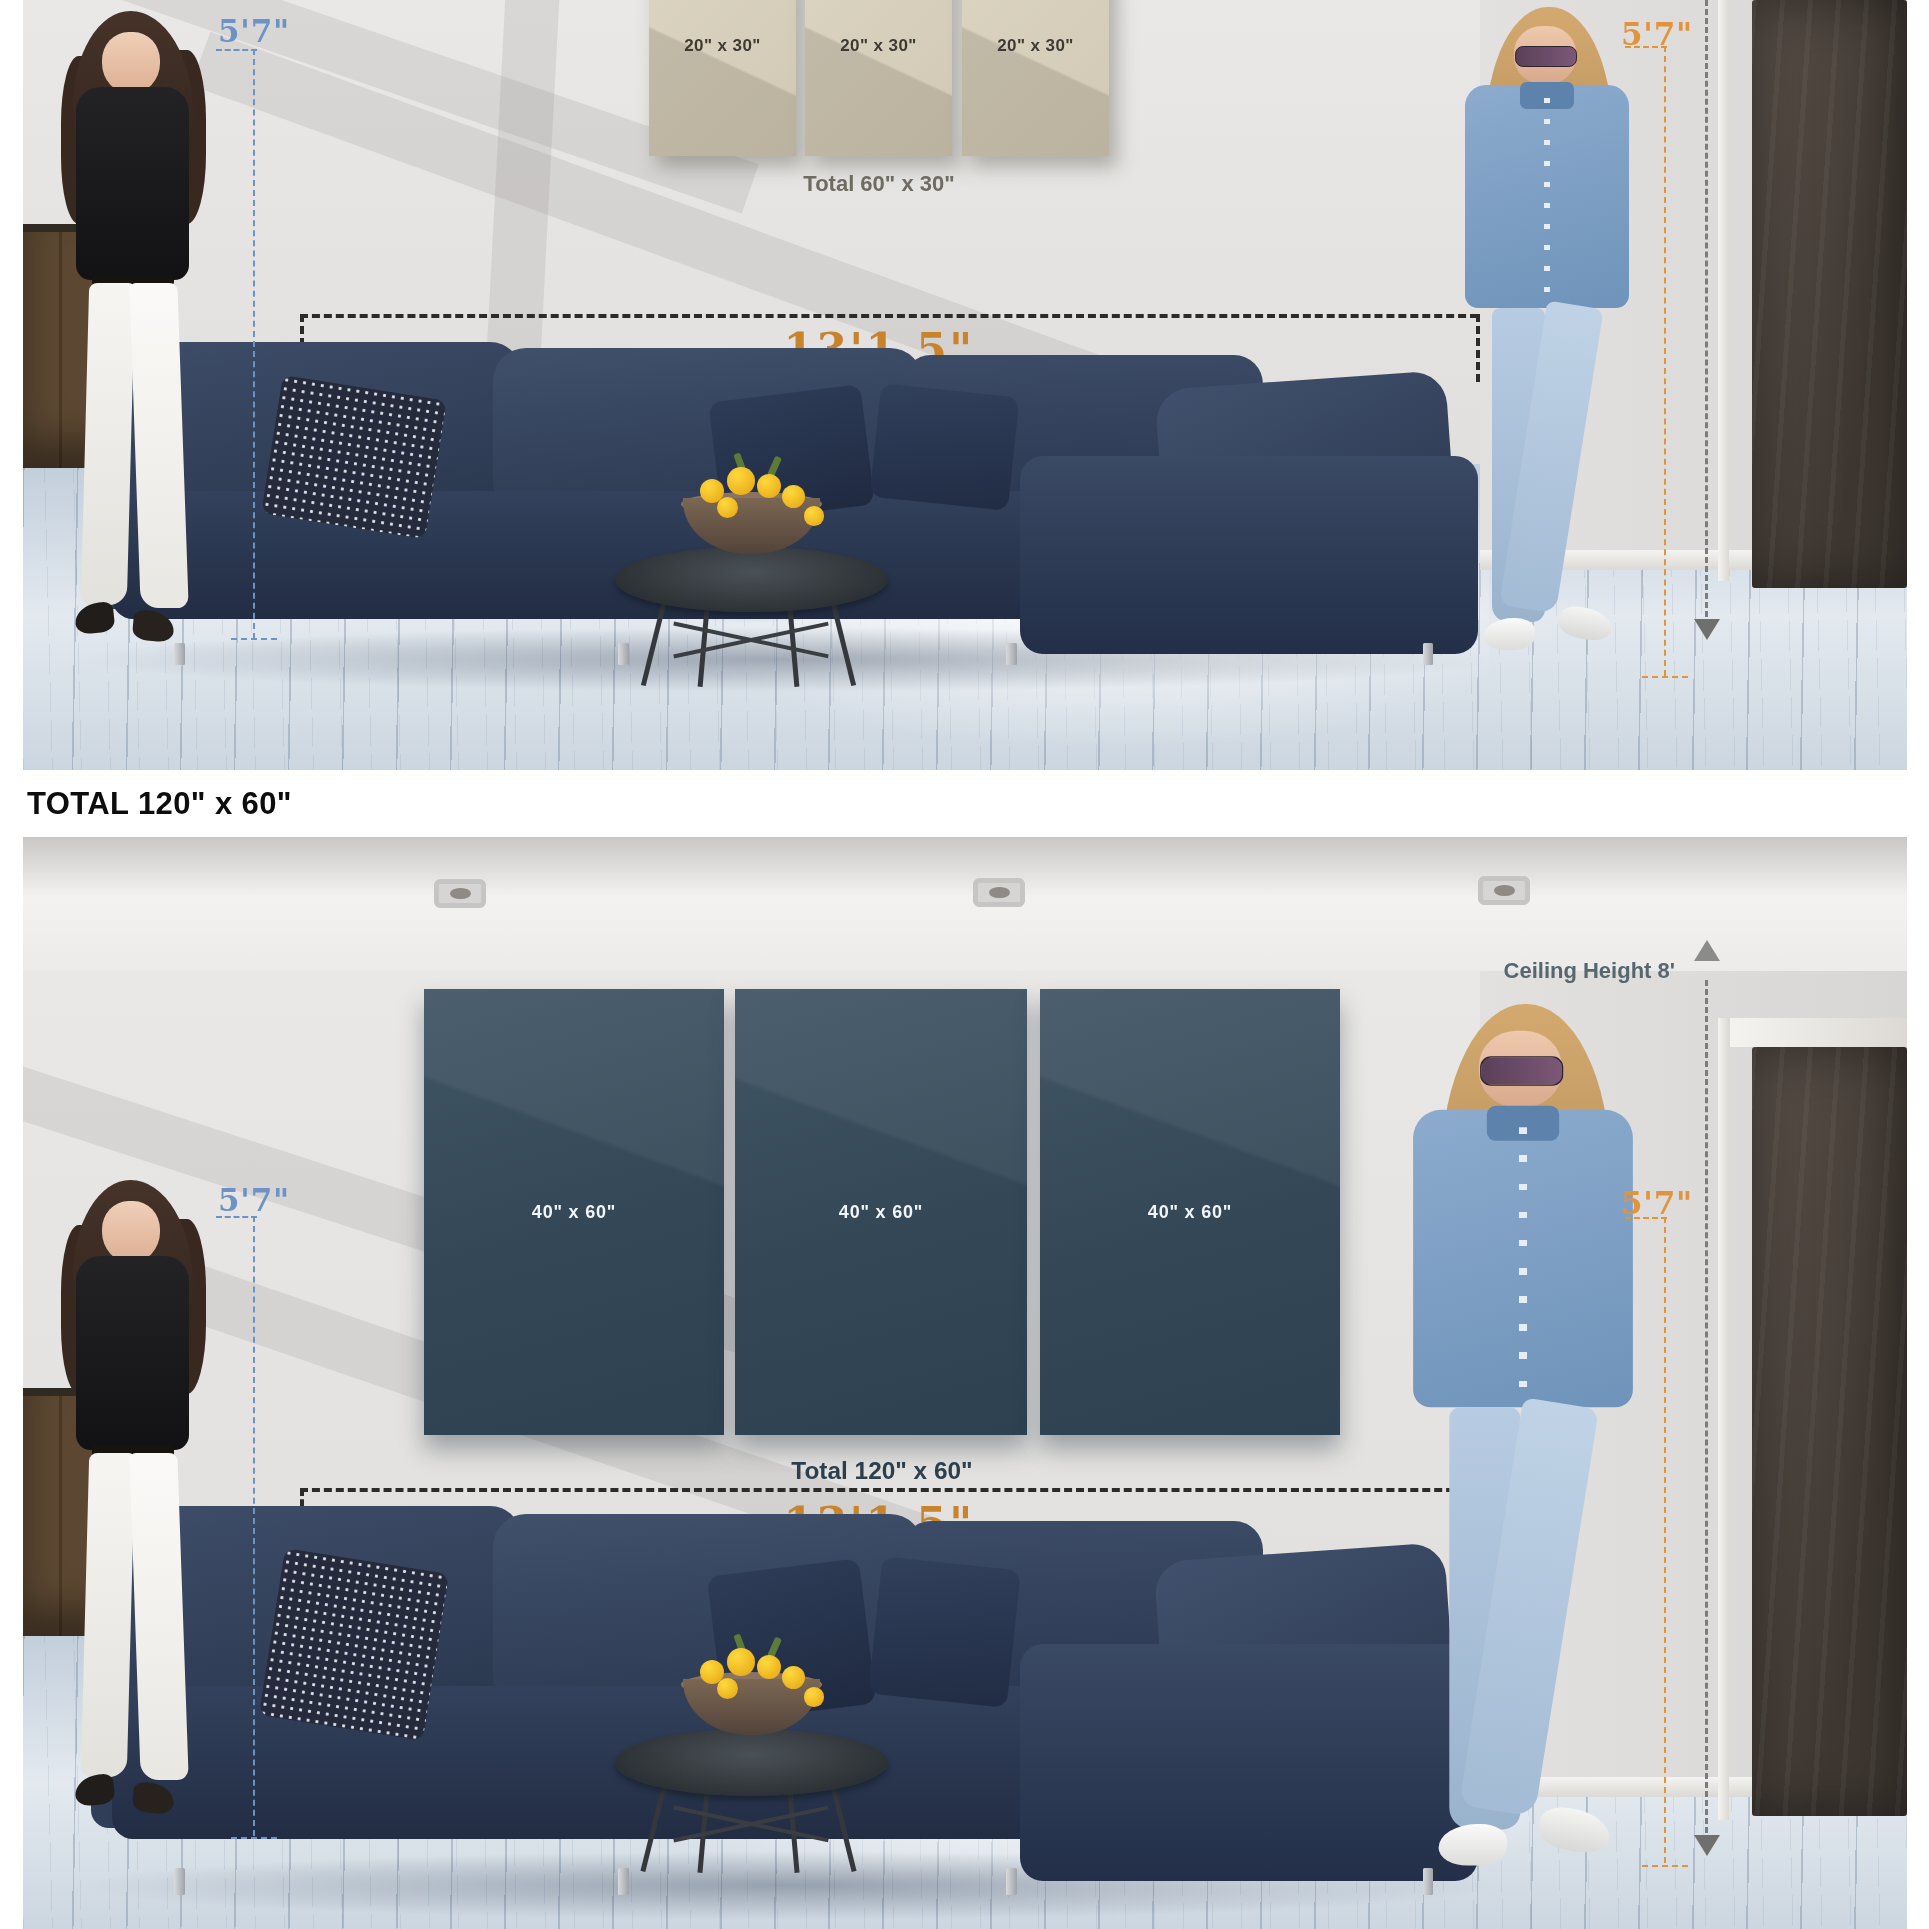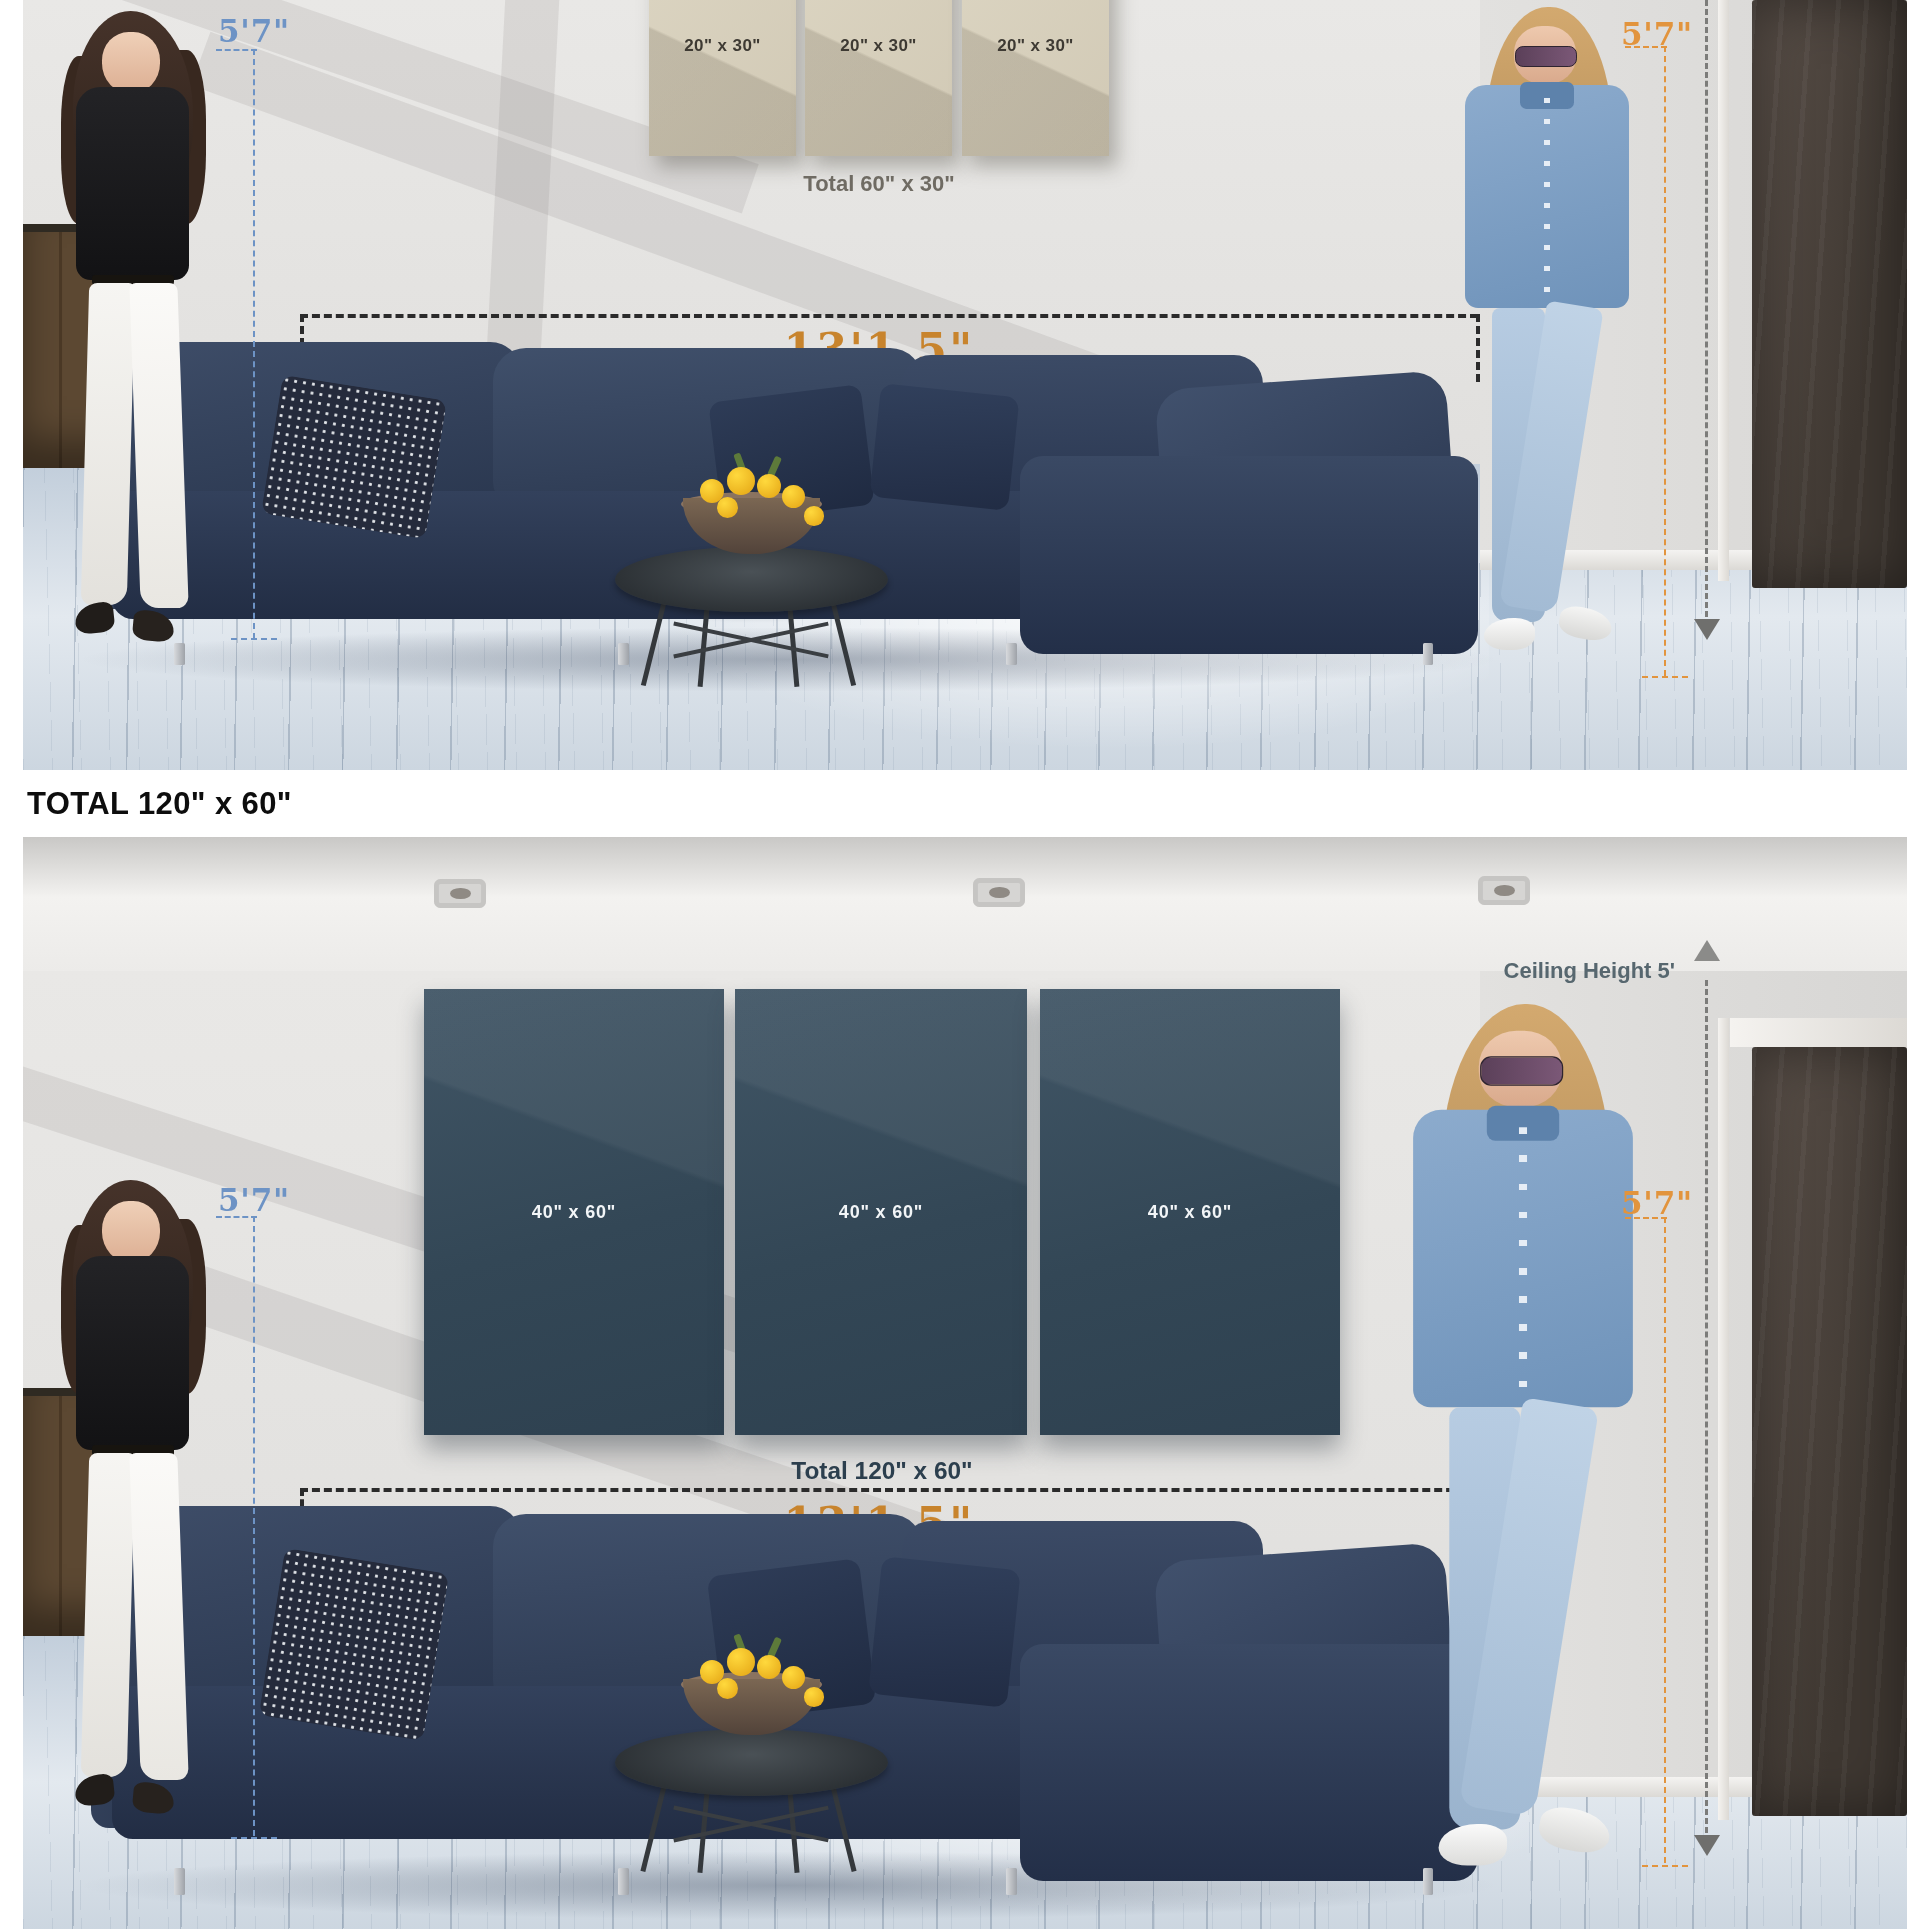--- a/index.html
+++ b/index.html
@@ -331,21 +331,21 @@
       <div class="rw-shades"></div>
       <div class="rw-jacket"></div>
       <div class="rw-collar"></div>
       <div class="rw-btn"></div>
       <div class="rw-legL"></div>
       <div class="rw-legR"></div>
       <div class="rw-shoeL"></div>
       <div class="rw-shoeR"></div>
     </div>
 
-    <div class="lbl ceil-lbl" style="left:1400px;top:121px;width:252px;">Ceiling Height 5'</div>
+    <div class="lbl ceil-lbl" style="left:1400px;top:121px;width:252px;">Ceiling Height 8'</div>
     <div class="arrow up" style="left:1671px;top:103px;"></div>
     <div class="dash-v gray" style="left:1682px;top:143px;height:853px;"></div>
     <div class="arrow down" style="left:1671px;top:998px;"></div>
 
     <div class="lbl h-lbl h-blue" style="left:178px;top:345px;width:106px;">5'7"</div>
     <div class="dash-h blue" style="left:193px;top:379px;width:41px;"></div>
     <div class="dash-v blue" style="left:230px;top:379px;height:620px;"></div>
     <div class="dash-h blue" style="left:208px;top:1000px;width:46px;"></div>
 
     <div class="lbl h-lbl h-orange" style="left:1585px;top:348px;width:98px;">5'7"</div>

